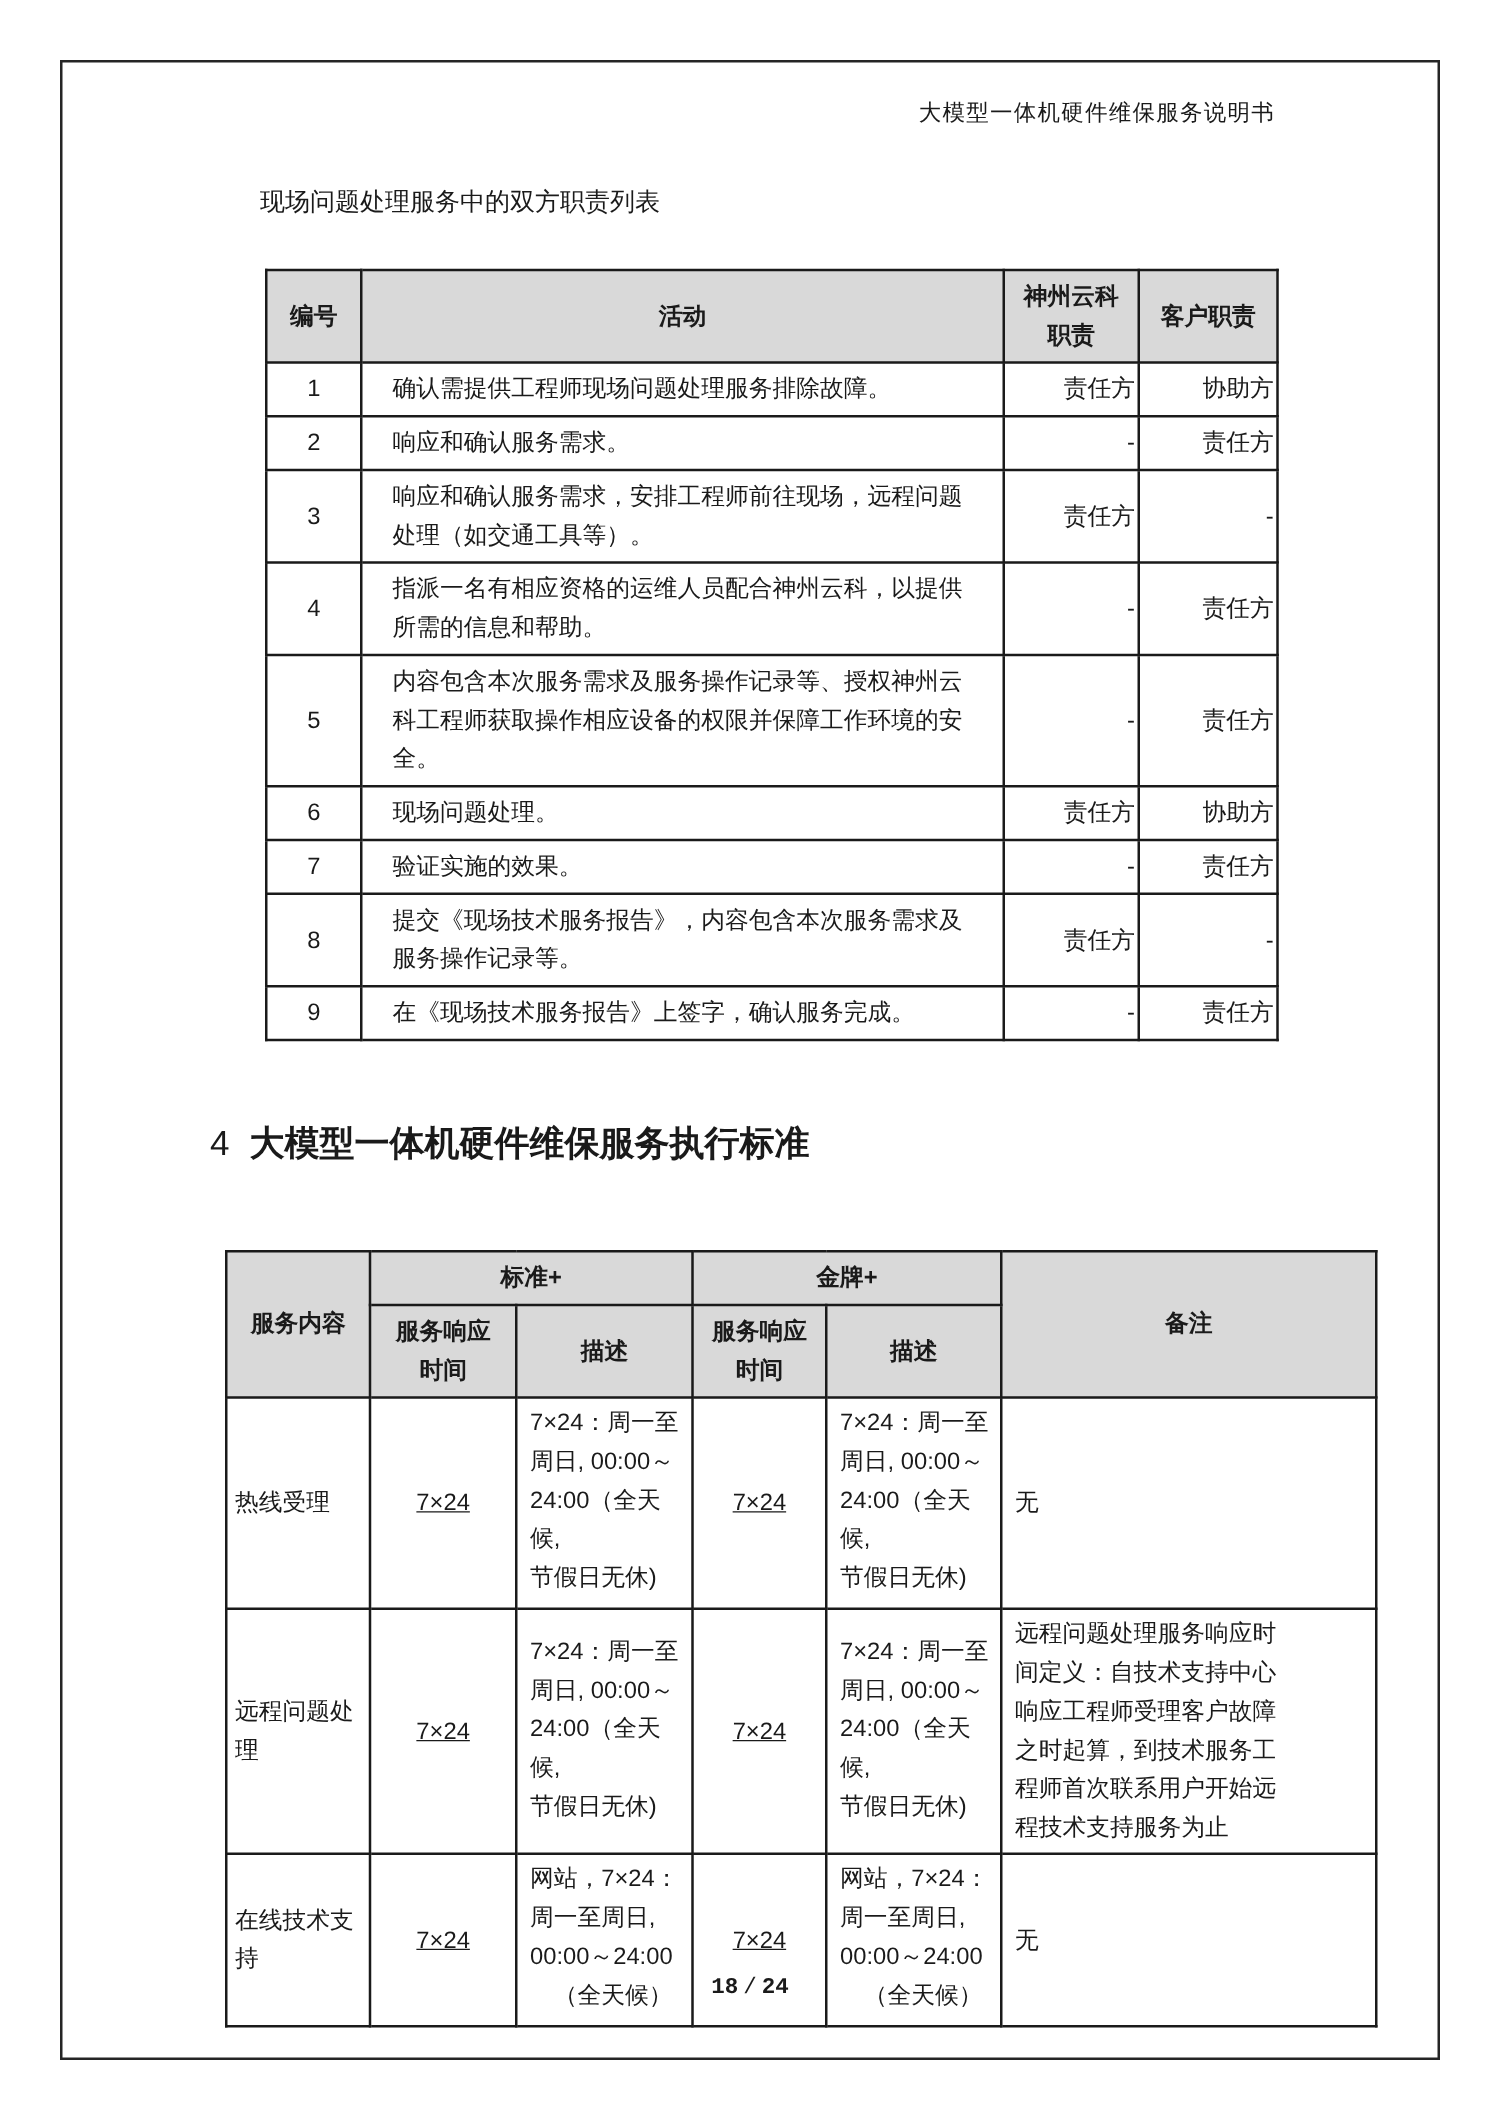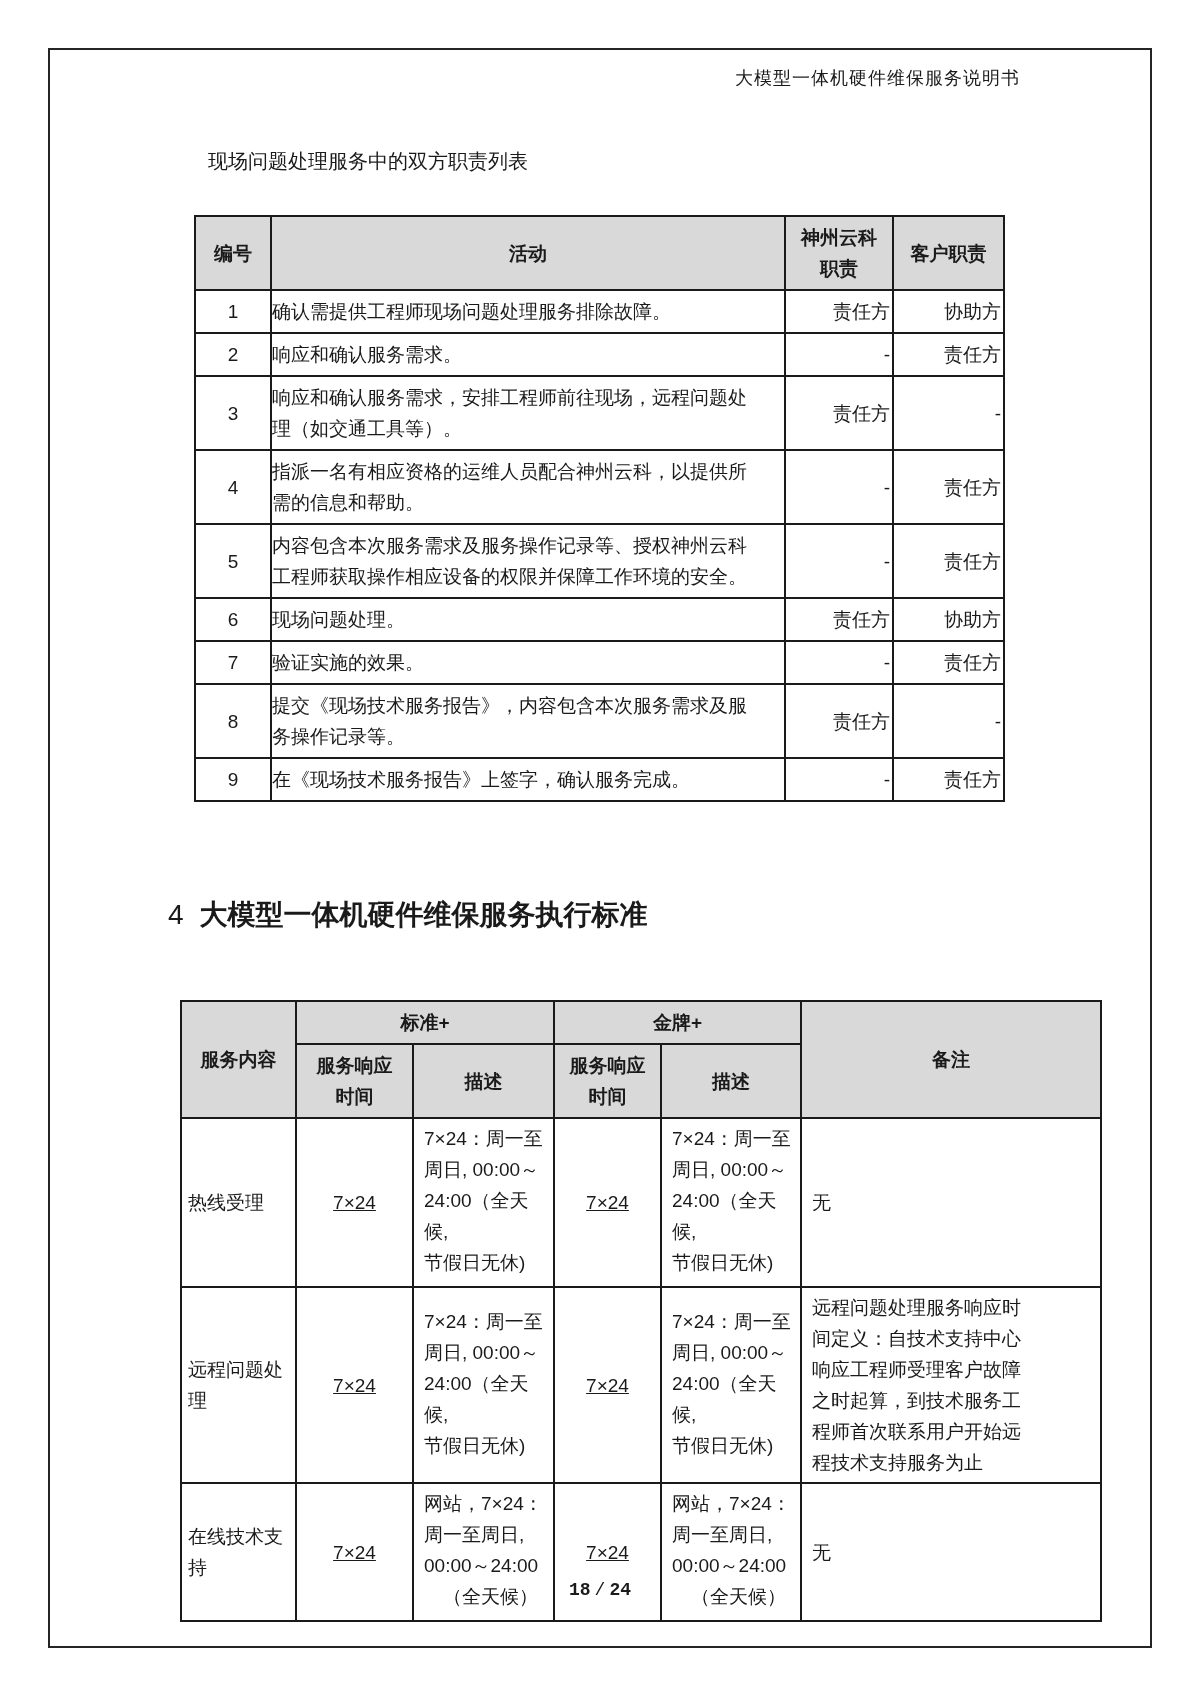--- a/index.html
+++ b/index.html
@@ -6,33 +6,33 @@
   body{
     width:1200px;height:1698px;position:relative;background:#ffffff;
     font-family:"Liberation Sans", sans-serif;color:#1a1a1a;
     -webkit-font-smoothing:antialiased;
   }
   .page-frame{
     position:absolute;left:48px;top:48px;right:48px;bottom:50px;
     border:2px solid #252525;box-sizing:border-box;pointer-events:none;
   }
   .doc-header{
-    position:absolute;top:66px;left:0;width:1020px;text-align:right;
+    position:absolute;top:78px;left:0;width:1020px;text-align:right;
     font-family:"Liberation Serif", serif;font-size:18px;letter-spacing:1px;
   }
   .intro{position:absolute;left:208px;top:148px;font-size:20px;}
   table{border-collapse:collapse;position:absolute;table-layout:fixed;}
   th,td{border:2px solid #1a1a1a;font-size:19px;line-height:31px;box-sizing:border-box;}
   th{background:#d9d9d9;font-weight:bold;text-align:center;vertical-align:middle;padding:5px 4px;}
   td{vertical-align:middle;background:#ffffff;}
 
   
-  .t1{left:194px;top:215px;width:809px;}
+  .t1{left:212px;top:215px;width:809px;}
   .t1 td.no{text-align:center;padding:5px 2px;}
-  .t1 td.act{text-align:left;padding:5px 30px 5px 0;}
+  .t1 td.act{text-align:left;padding:5px 30px 5px 24px;}
   .t1 td.role{text-align:right;padding:5px 2px;}
   .pre{white-space:pre-line;}
 
   
   .section{position:absolute;left:168px;top:896px;font-size:28px;font-weight:bold;display:flex;align-items:baseline;}
   .sec-num{margin-right:16px;font-weight:normal;}
 
   
   .t2{left:180px;top:1000px;width:920px;}
   .t2 td.svc{text-align:left;padding:4px 6px;}

